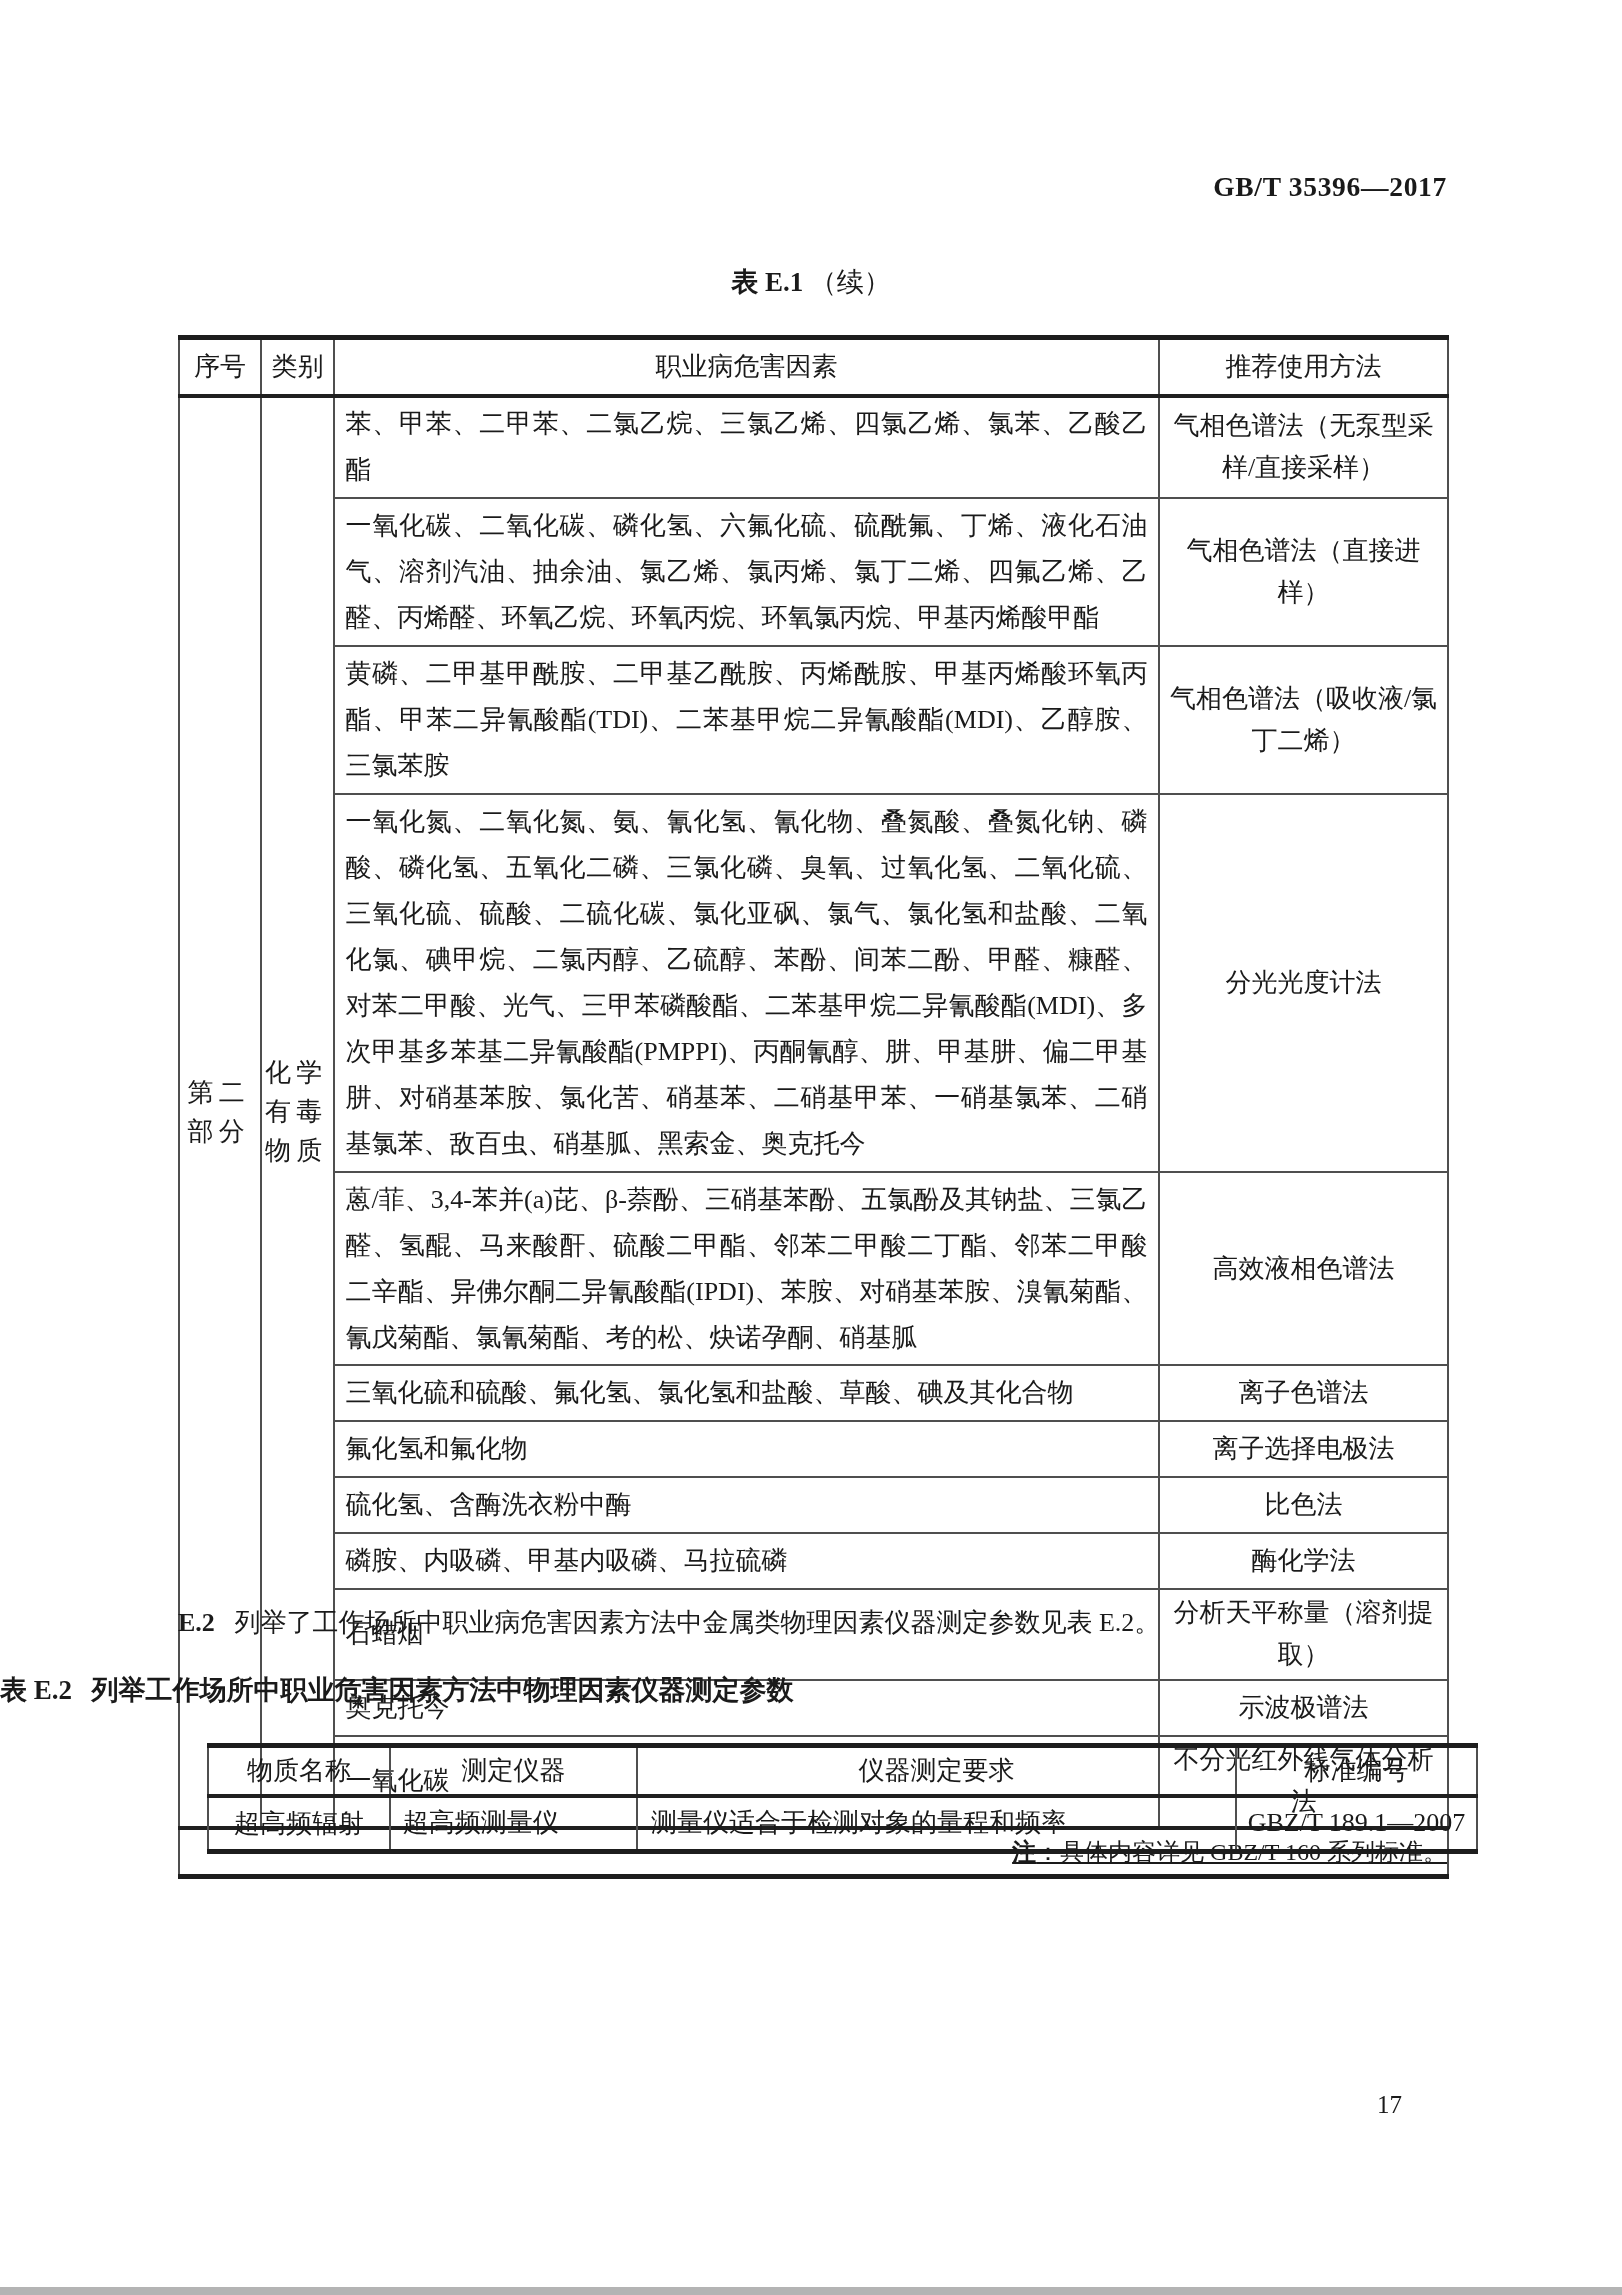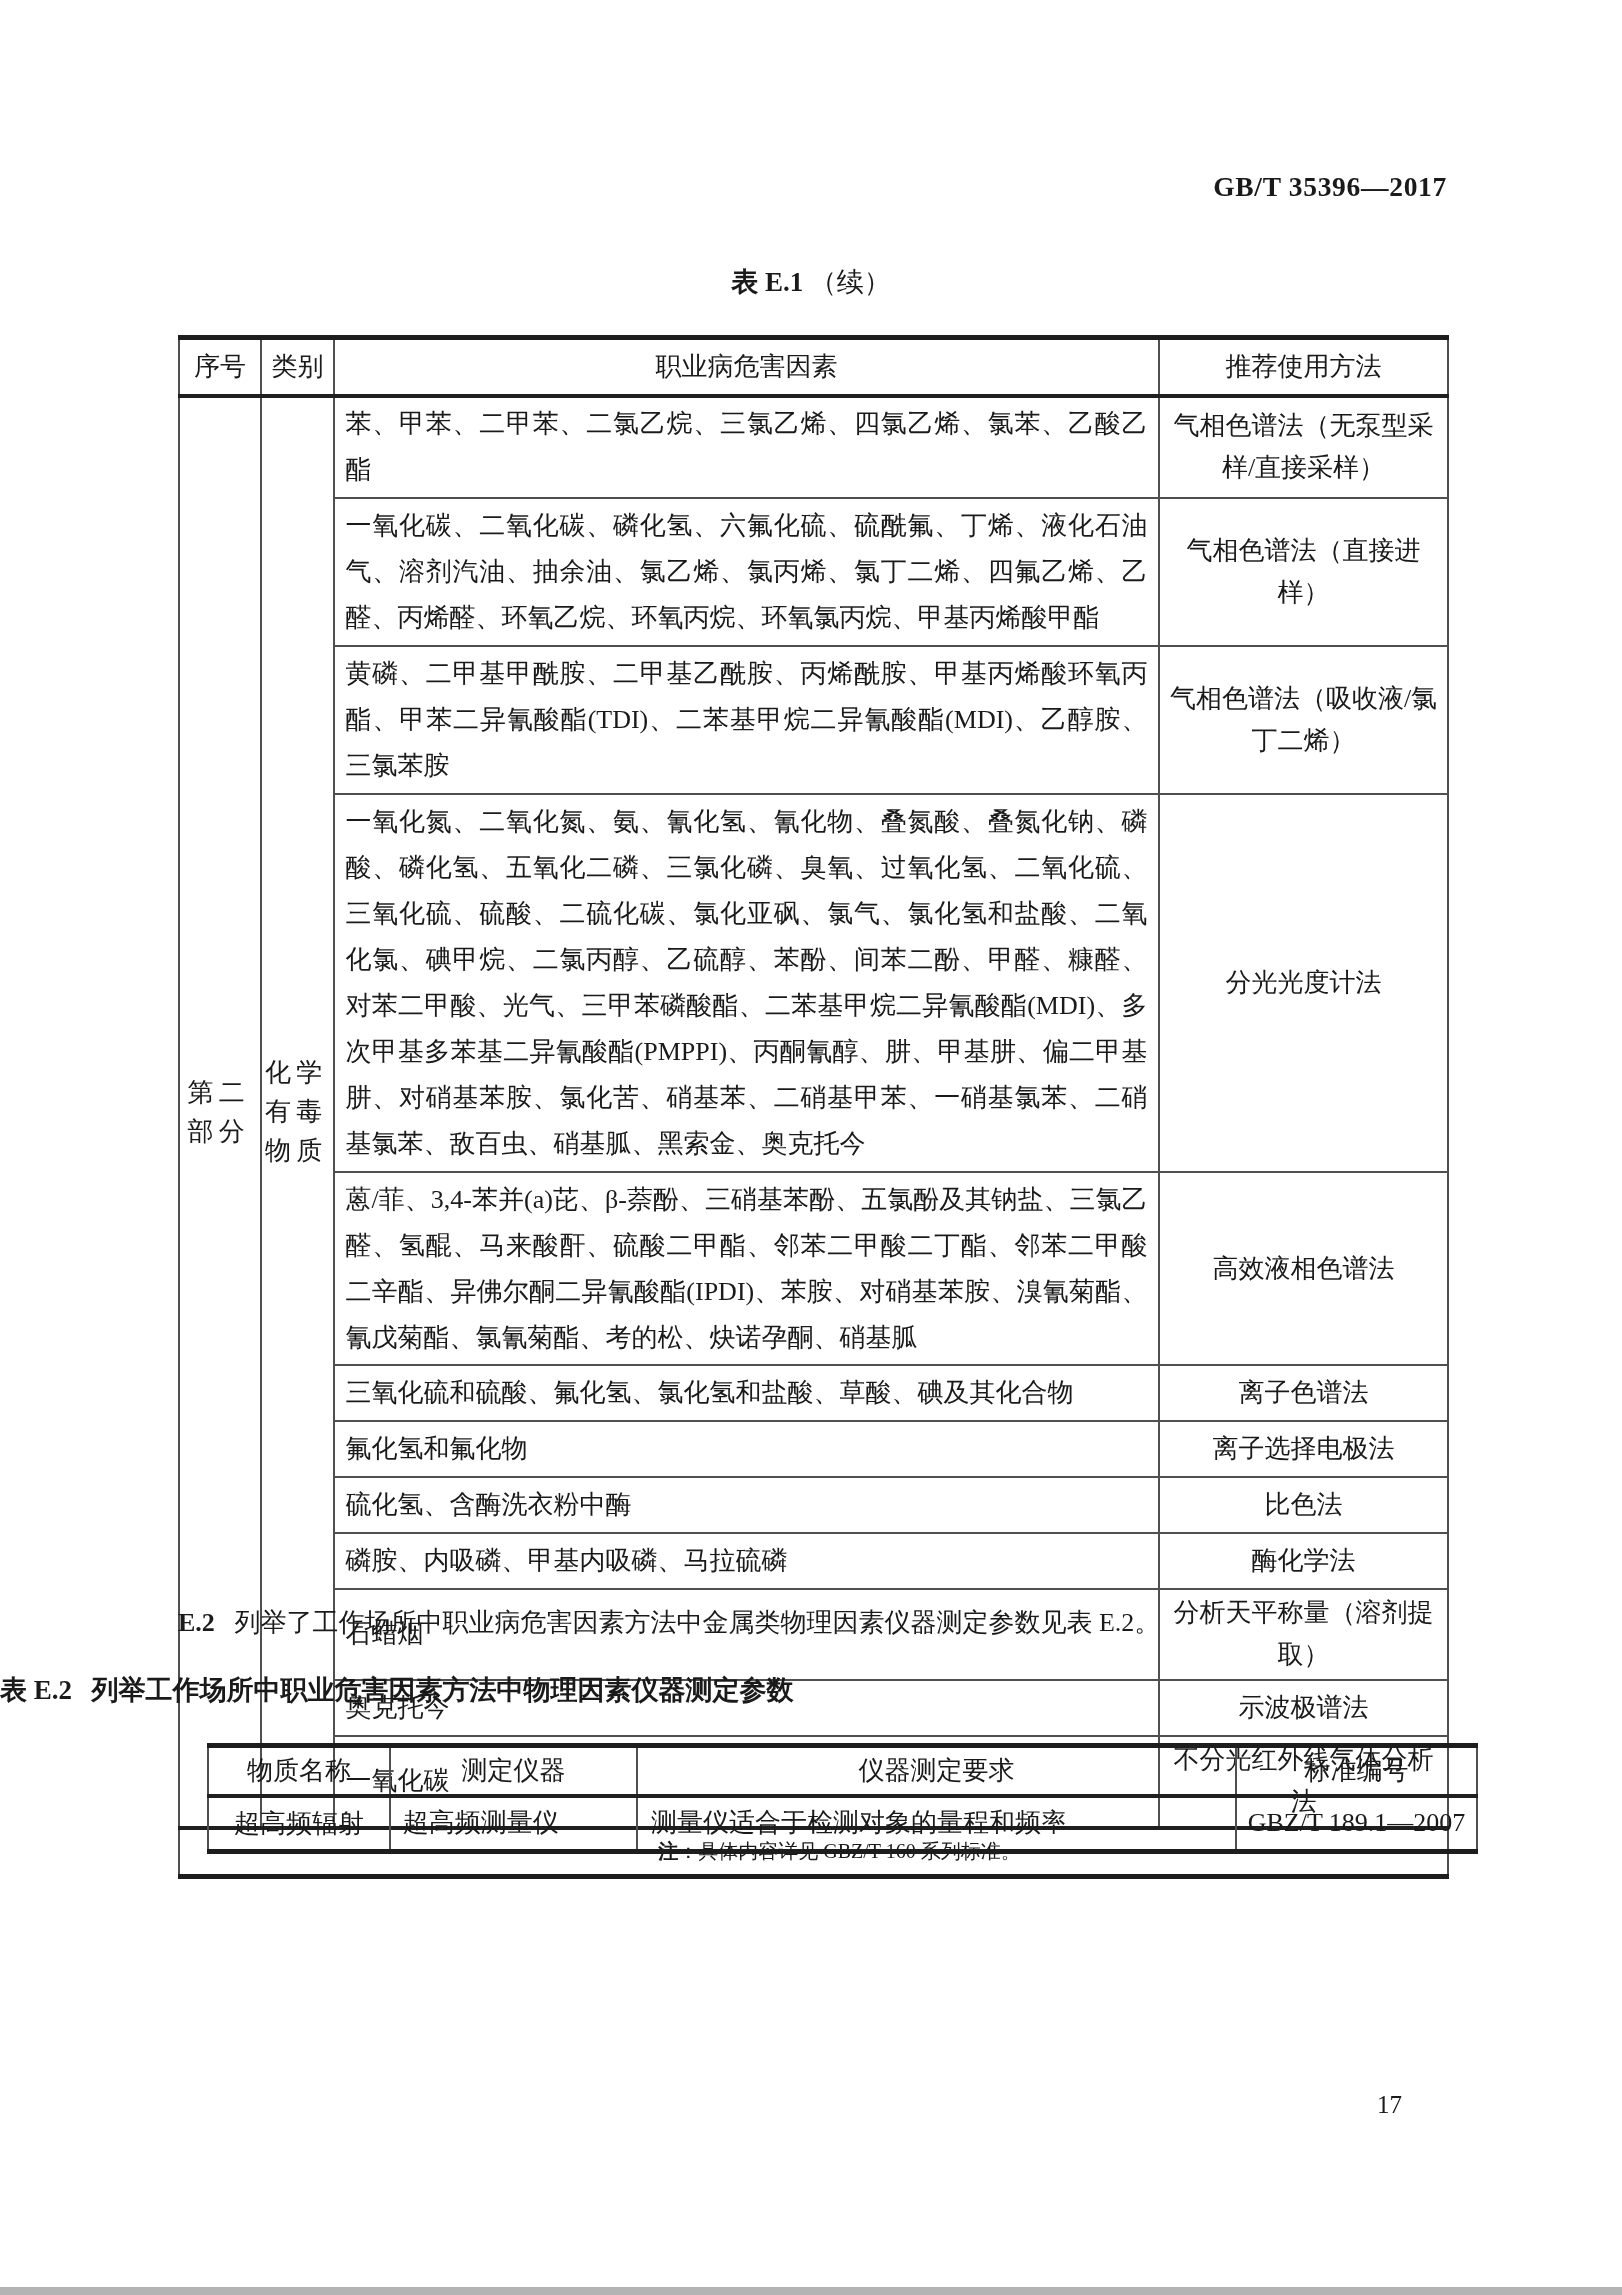--- a/index.html
+++ b/index.html
@@ -46,21 +46,21 @@
     text-align:left;
   }
   .e1 td.factor-cell{
     text-align:justify;padding:3.9px 10.5px;line-height:46px;
   }
   .e1 td.method-cell{
     text-align:center;padding:2.6px 9.2px;line-height:42px;
   }
   .e1 tr.note-row td{
     border-top:4.6px solid #1f1f1f;
-    text-align:center;padding:0 0 0 52px;font-size:20px;
+    text-align:right;padding:0 0 0 52px;font-size:24px;text-decoration:underline;
   }
   .e2-para{
     position:absolute;top:1606px;left:178px;width:1269px;
     font-size:26px;line-height:33px;
   }
   .e2-para .para-label{font-weight:bold;margin-right:19.6px;}
   .e2-caption{
     position:absolute;top:1672px;left:0;width:1622px;
     font-size:27px;font-weight:bold;
   }

